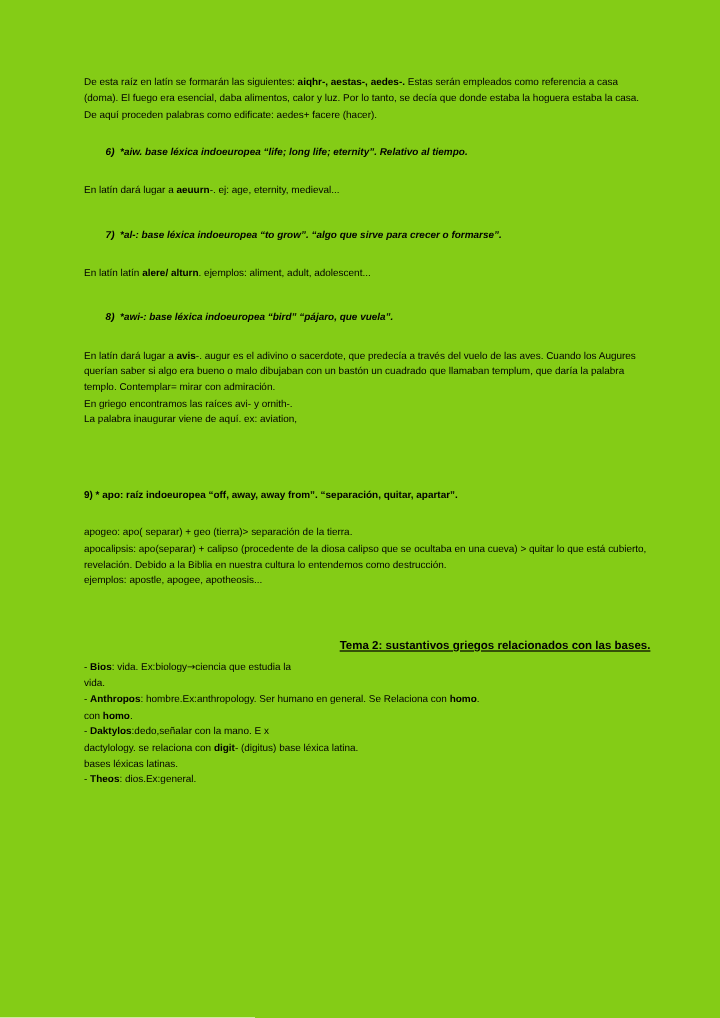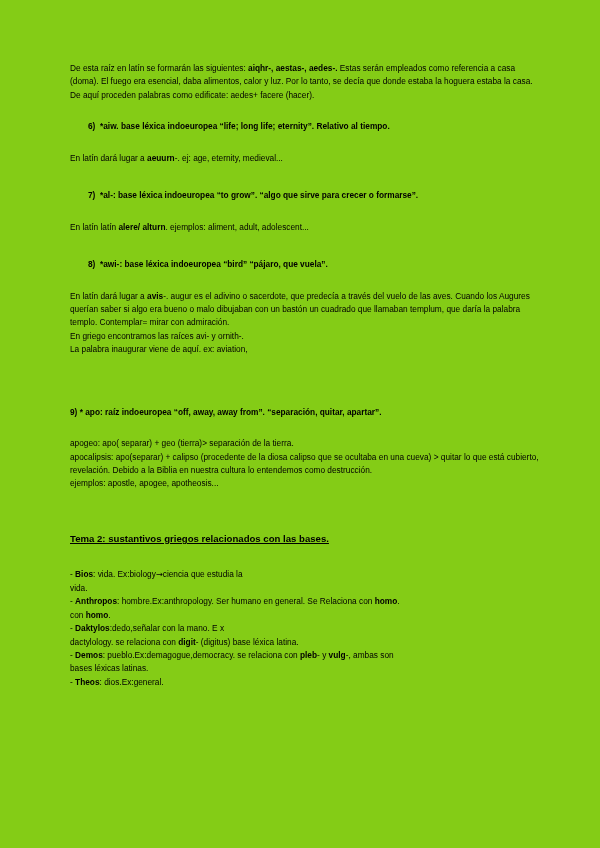--- a/index.html
+++ b/index.html
@@ -33,32 +33,34 @@
   }
   .tight {
     margin-bottom: 0;
   }
   .b { font-weight: bold; }
   .numbered {
     margin: 0 0 11px 0;
     padding-left: 36px;
     font-weight: bold;
     text-indent: -18px;
+    font-style: italic;
   }
   .numbered .num {
     font-weight: bold;
   }
   .gap-sm { height: 7px; }
   .gap-md { height: 13px; }
   .gap-lg { height: 20px; }
   .heading {
     font-weight: bold;
     text-decoration: underline;
     font-size: 9.6px;
-    margin: 0 0 22px 0;
+    margin: 0 0 3px 0;
+    text-align: right;
   }
   .bullet-block p {
     margin: 0;
   }
   .item9 {
     font-weight: bold;
     margin: 16px 0 11px 0;
   }
   .arrow { font-family: "DejaVu Sans", sans-serif; }
 </style>
@@ -108,21 +110,20 @@
 
       <p><span>- </span><span class="b">Bios</span><span>: vida. Ex:biology</span><span class="arrow">→</span><span>ciencia que estudia la</span></p>
       <p>vida.</p>
 
       <p><span>- </span><span class="b">Anthropos</span><span>: hombre.Ex:anthropology. Ser humano en general. Se Relaciona con </span><span class="b">homo</span><span>.</span></p>
       <p><span>con </span><span class="b">homo</span><span>.</span></p>
 
       <p><span>- </span><span class="b">Daktylos</span><span>:dedo,señalar con la mano. E x</span></p>
       <p><span>dactylology. se relaciona con </span><span class="b">digit</span><span>- (digitus)  base léxica latina.</span></p>
 
-      <p><span>- </span><span class="b">Demos</span><span>: pueblo.Ex:demagogue,democracy. se relaciona con </span><span class="b">pleb</span><span>- y </span><span class="b">vulg</span><span>-, ambas son</span></p>
       <p>bases léxicas latinas.</p>
 
       <p><span>- </span><span class="b">Theos</span><span>: dios.Ex:general.</span></p>
 
     </div>
 
   </div>
 </div>
 
 </body></html>

